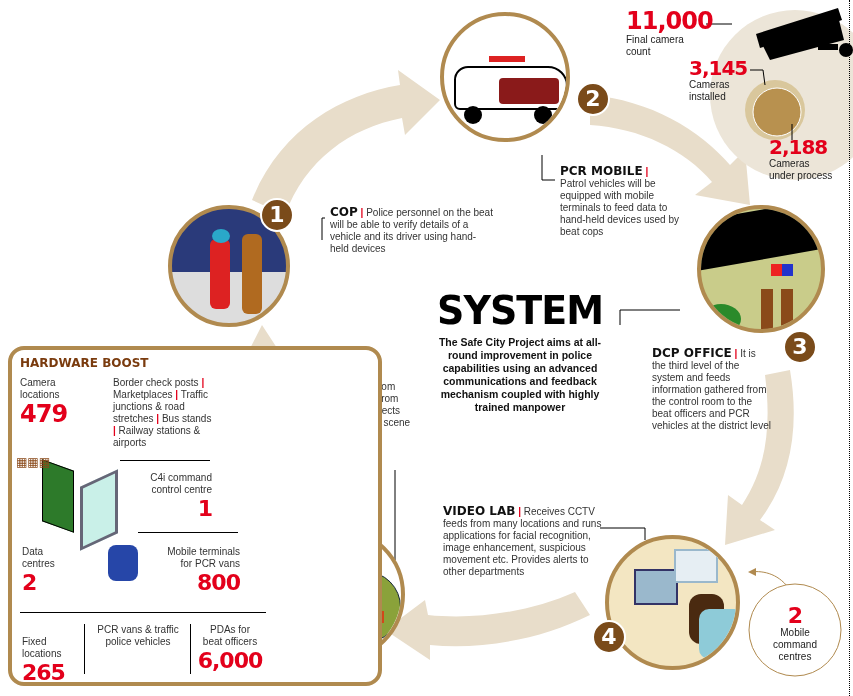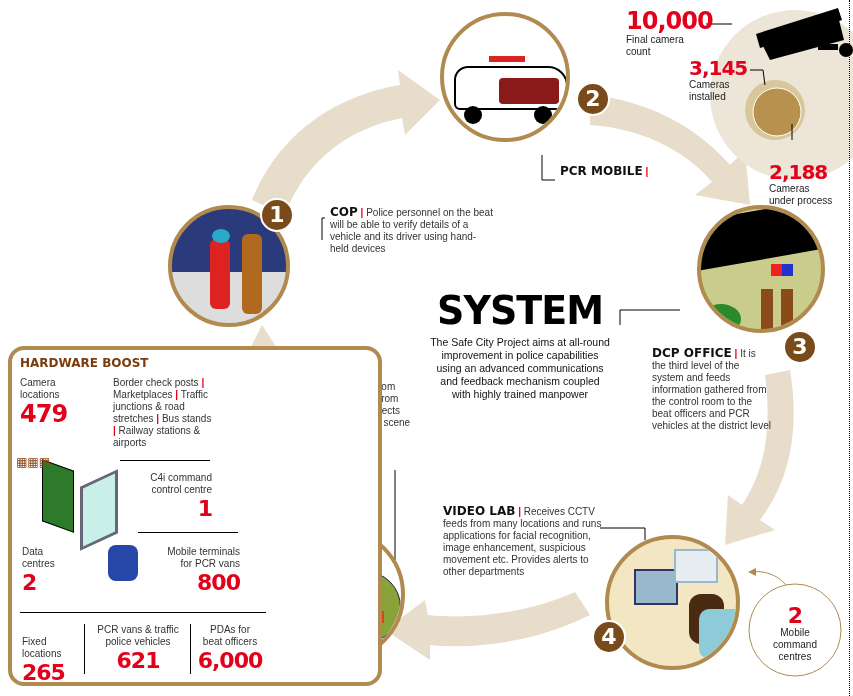--- a/index.html
+++ b/index.html
@@ -62,21 +62,21 @@
 
   <path d="M790,590 C780,575 765,570 750,572" stroke="#b08a4f" fill="none" stroke-width="1"></path>
   <polygon points="748,572 756,568 756,576" fill="#b08a4f"></polygon>
   <circle cx="795" cy="630" r="46" fill="#fff" stroke="#b08a4f" stroke-width="1"></circle>
 </svg>
 
 <div class="dotted" style="left:849px;top:0;height:696px;"></div>
 
 <div class="abs" style="left:422px;top:290px;width:196px;text-align:center;">
   <div style="font-family:'DejaVu Sans',sans-serif;font-weight:900;font-size:38px;line-height:40px;color:#000;letter-spacing:-1px;transform:scaleY(1.05);">SYSTEM</div>
-  <div style="margin-top:6px;font-weight:400;font-size:10.5px;line-height:13px;color:#111;padding:0 8px;">The Safe City Project aims at all-round improvement in police capabilities using an advanced communications and feedback mechanism coupled with highly trained manpower</div>
+  <div style="margin-top:6px;font-weight:700;font-size:10.5px;line-height:13px;color:#111;padding:0 8px;">The Safe City Project aims at all-round improvement in police capabilities using an advanced communications and feedback mechanism coupled with highly trained manpower</div>
 </div>
 
 <div class="circle" style="left:168px;top:205px;width:122px;height:122px;background:linear-gradient(#2a3a7a 0 55%, #ddd 55% 100%);">
   <div style="position:absolute;left:38px;top:30px;width:20px;height:70px;background:#d22;border-radius:6px;"></div>
   <div style="position:absolute;left:40px;top:20px;width:18px;height:14px;background:#2aa8c9;border-radius:50%;"></div>
   <div style="position:absolute;left:70px;top:25px;width:20px;height:80px;background:#b06a20;border-radius:6px;"></div>
 </div>
 <div class="num-badge" style="left:260px;top:198px;">1</div>
 <div class="abs stage-text" style="left:330px;top:206px;width:165px;">
   <span class="stage-title">COP</span>
@@ -87,20 +87,21 @@
 <div class="circle" style="left:440px;top:12px;width:130px;height:130px;">
   <div style="position:absolute;left:10px;top:50px;width:110px;height:40px;background:#fff;border:2px solid #000;border-radius:14px 20px 6px 6px;"></div>
   <div style="position:absolute;left:55px;top:62px;width:60px;height:26px;background:#8a1a1a;border-radius:4px;"></div>
   <div style="position:absolute;left:45px;top:40px;width:36px;height:6px;background:#d22;"></div>
   <div style="position:absolute;left:20px;top:90px;width:18px;height:18px;background:#000;border-radius:50%;"></div>
   <div style="position:absolute;left:90px;top:90px;width:18px;height:18px;background:#000;border-radius:50%;"></div>
 </div>
 <div class="num-badge" style="left:576px;top:82px;">2</div>
 <div class="abs stage-text" style="left:560px;top:165px;width:130px;">
   <div><span class="stage-title">PCR MOBILE</span> <span class="sep">|</span></div>
+  <div>Patrol vehicles will be equipped with mobile terminals to feed data to hand-held devices used by beat cops</div>
 </div>
 
 <div class="circle" style="left:697px;top:205px;width:128px;height:128px;background:#c9cc8a;">
   <div style="position:absolute;left:0;top:0;width:128px;height:50px;background:#000;transform:skewY(-10deg);"></div>
   <div style="position:absolute;left:70px;top:55px;width:22px;height:12px;background:linear-gradient(90deg,#e22 50%,#23c 50%);"></div>
   <div style="position:absolute;left:60px;top:80px;width:12px;height:40px;background:#8a4a1a;"></div>
   <div style="position:absolute;left:80px;top:80px;width:12px;height:40px;background:#8a4a1a;"></div>
   <div style="position:absolute;left:0;top:95px;width:40px;height:30px;background:#2a8a2a;border-radius:50%;"></div>
 </div>
 <div class="num-badge" style="left:783px;top:330px;">3</div>
@@ -129,30 +130,30 @@
   <div style="position:absolute;left:70px;top:80px;width:40px;height:12px;background:#d2481a;"></div>
 </div>
 <div class="num-badge" style="left:274px;top:524px;">5</div>
 <div class="abs stage-text" style="left:300px;top:380px;width:115px;">
   <span class="stage-title">PHQ</span>
   <span class="sep">|</span>
   <span>Control room analyses footage from street level and directs cops to report to a scene of crime, riot or suspicious activity</span>
 </div>
 
 <div class="abs" style="left:626px;top:8px;">
-  <div class="big-red" style="font-size:24px;line-height:26px;">10,000</div>
+  <div class="big-red" style="font-size:24px;line-height:26px;">11,000</div>
   <div class="small">Final camera</div>
   <div class="small">count</div>
 </div>
 <div class="abs" style="left:689px;top:57px;">
   <div class="big-red" style="font-size:20px;line-height:22px;">3,145</div>
   <div class="small">Cameras</div>
   <div class="small">installed</div>
 </div>
-<div class="abs" style="left:769px;top:161px;">
+<div class="abs" style="left:769px;top:136px;">
   <div class="big-red" style="font-size:20px;line-height:22px;">2,188</div>
   <div class="small">Cameras</div>
   <div class="small">under process</div>
 </div>
 
 <div class="abs" style="left:760px;top:605px;width:70px;text-align:center;">
   <div class="big-red" style="font-size:22px;line-height:22px;">2</div>
   <div class="small">Mobile</div>
   <div class="small">command</div>
   <div class="small">centres</div>
@@ -209,20 +210,19 @@
 
 <div class="abs" style="left:22px;top:636px;width:58px;text-align:left;">
   <div class="hw-label">Fixed</div>
   <div class="hw-label">locations</div>
   <div class="big-red" style="font-size:22px;line-height:26px;">265</div>
 </div>
 <div class="vline" style="left:84px;top:624px;height:50px;"></div>
 <div class="abs" style="left:88px;top:624px;width:100px;text-align:center;">
   <div class="hw-label">PCR vans &amp; traffic</div>
   <div class="hw-label">police vehicles</div>
-  <div class="big-red" style="font-size:22px;line-height:26px;">621</div>
 </div>
 <div class="vline" style="left:190px;top:624px;height:50px;"></div>
 <div class="abs" style="left:192px;top:624px;width:76px;text-align:center;">
   <div class="hw-label">PDAs for</div>
   <div class="hw-label">beat officers</div>
   <div class="big-red" style="font-size:22px;line-height:26px;">6,000</div>
 </div>
 
 </body></html>

